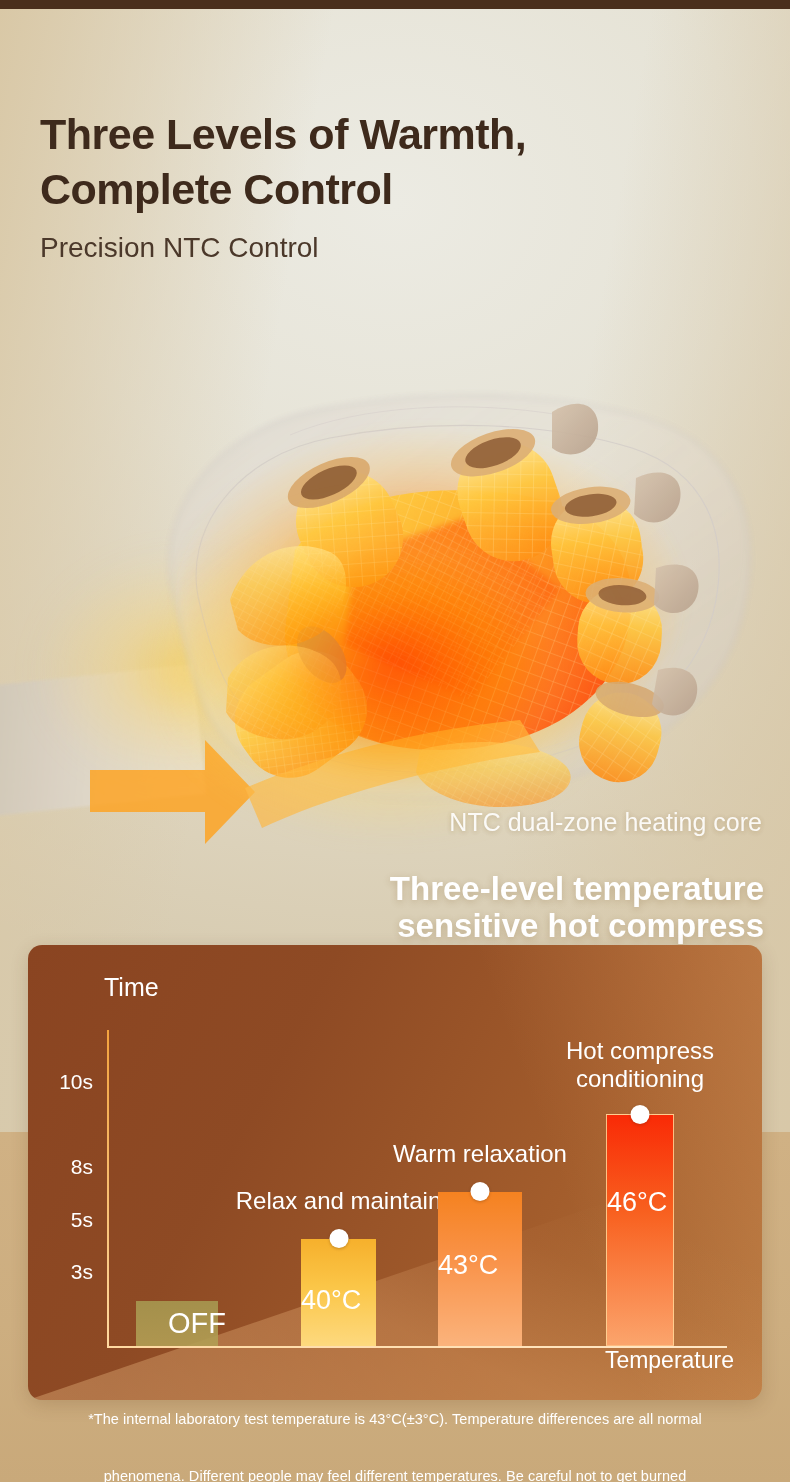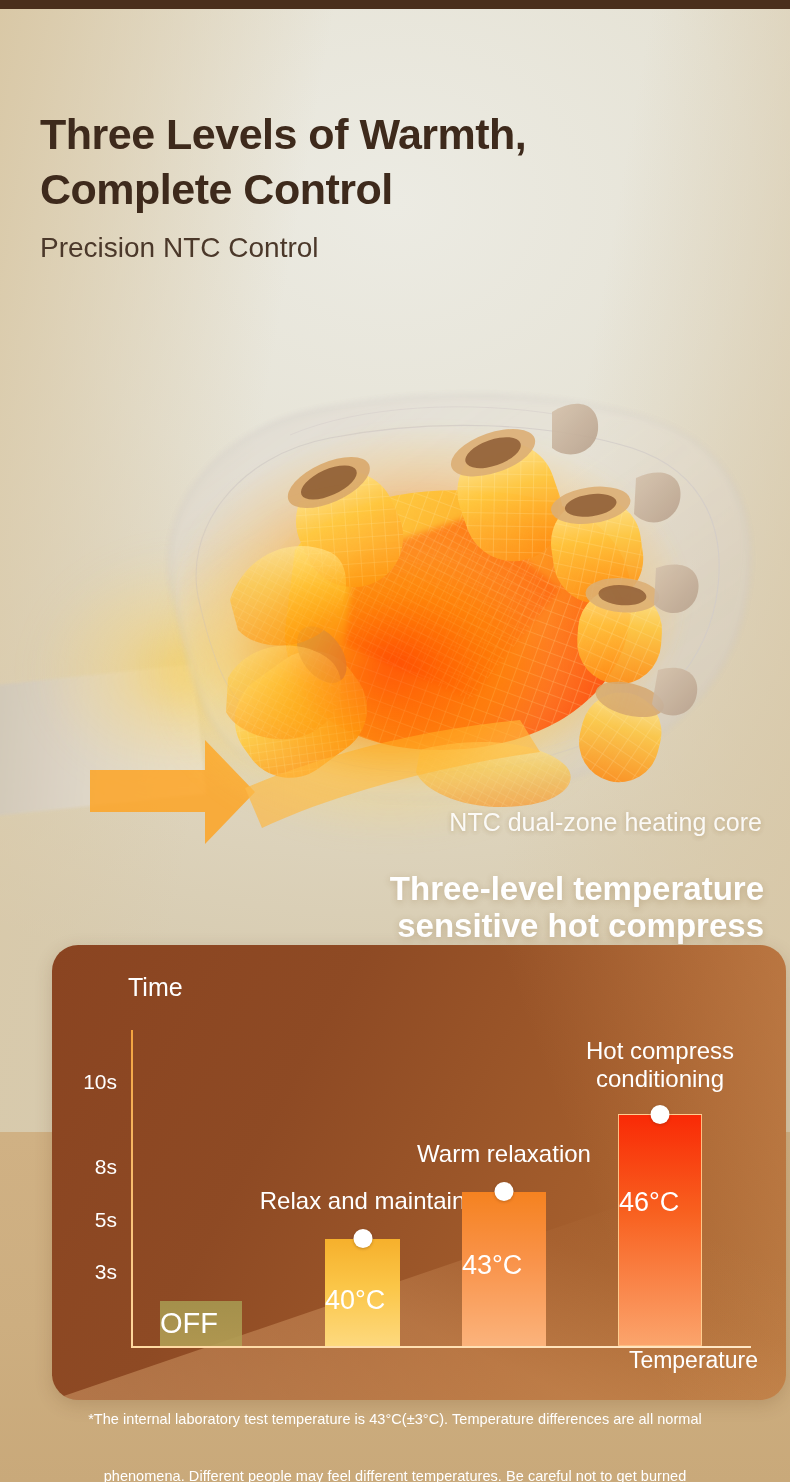--- a/index.html
+++ b/index.html
@@ -49,23 +49,23 @@
   .hero-cap{position:absolute;right:28px;top:808px;z-index:25;
     font-size:25px;color:#ffffff;opacity:.88;font-weight:400;
     text-shadow:0 1px 5px rgba(120,90,40,.35);}
   .hero-title{position:absolute;right:26px;top:870px;z-index:25;width:760px;
     text-align:right;font-size:33px;line-height:1.13;font-weight:bold;color:#ffffff;
     text-shadow:0 2px 7px rgba(130,95,45,.30);}
   .hero-title .t2{display:block;}
 
   
   .card{position:absolute;left:28px;top:945px;width:734px;height:455px;z-index:30;
-    border-radius:26px;overflow:hidden;
+    border-radius:14px;overflow:hidden;
     background:linear-gradient(118deg,#8a4421 0%,#8e4a24 32%,#a35d2c 68%,#b2723a 100%);
-    box-shadow:0 5px 18px rgba(90,50,20,.18);margin-left:24px;}
+    box-shadow:0 5px 18px rgba(90,50,20,.18);}
   .card-wedge{position:absolute;left:0;bottom:0;width:734px;height:330px;
     background:linear-gradient(to top right,rgba(255,210,150,0.33) 0%,rgba(255,200,140,0.26) 36%,rgba(255,190,130,0.05) 58%,rgba(255,190,130,0) 70%);
     clip-path:polygon(0% 100%,100% 24%,100% 100%);}
   .card-sheen{position:absolute;right:0;top:0;width:300px;height:455px;
     background:linear-gradient(250deg,rgba(255,190,130,.22) 0%,rgba(255,190,130,0) 62%);}
 
   .plot{position:absolute;left:79px;top:85px;width:620px;height:318px;}
   .y-axis{position:absolute;left:0;top:0;width:1.6px;height:318px;
     background:linear-gradient(180deg,#f3a33e,#ffd9a0);}
   .x-axis{position:absolute;left:0;bottom:0;width:620px;height:1.6px;
@@ -79,21 +79,21 @@
   .bar{position:absolute;bottom:1.6px;}
   .bar .cap{position:absolute;top:-10px;left:50%;transform:translateX(-50%);
     width:19px;height:19px;border-radius:50%;background:#fff;
     box-shadow:0 1px 3px rgba(80,40,10,.3);}
   .bar .val{position:absolute;left:0;width:100%;
     font-size:27px;color:#fff;}
   .bar .note{position:absolute;left:50%;transform:translateX(-50%);
     white-space:nowrap;font-size:24px;color:#fff;}
 
   .bar-off{background:linear-gradient(180deg,rgba(166,150,79,.92),rgba(178,158,84,.90));}
-  .bar-off .val{font-size:29px;top:50%;transform:translateY(-52%);}
+  .bar-off .val{font-size:29px;top:50%;transform:translateY(-52%);padding-left:32px;}
   .bar-40{background:linear-gradient(180deg,#f6b02c 0%,#fbc648 45%,#fdd97e 100%);}
   .bar-43{background:linear-gradient(180deg,#f58220 0%,#f9934a 45%,#fbb37c 100%);}
   .bar-46{background:linear-gradient(180deg,#f92a06 0%,#f8601f 42%,#fba46c 100%);
     border:1px solid rgba(255,214,150,.85);box-sizing:border-box;}
 
   .footnote{position:absolute;left:0;top:1408px;width:790px;z-index:35;
     text-align:center;font-size:14.5px;line-height:1.55;color:#ffffff;
     font-weight:400;letter-spacing:.05px;}
   .footnote .f2{display:block;margin-top:35px;}
 </style>
@@ -283,21 +283,21 @@
         <div class="note" style="top:-52px">Relax and maintain</div>
         <div class="val" style="top:46px">40°C</div>
       </div>
 
       <div class="bar bar-43" style="left:331px;width:84px;height:154px">
         <div class="cap"></div>
         <div class="note" style="top:-52px">Warm relaxation</div>
         <div class="val" style="top:58px">43°C</div>
       </div>
 
-      <div class="bar bar-46" style="left:487px;width:84px;height:232px">
+      <div class="bar bar-46" style="left:499px;width:68px;height:232px">
         <div class="cap"></div>
         <div class="note" style="top:-78px;line-height:1.16;text-align:center;white-space:normal;width:165px">
           <span>Hot compress</span><br>
           <span>conditioning</span>
         </div>
         <div class="val" style="top:72px">46°C</div>
       </div>
     </div>
   </div>
 

